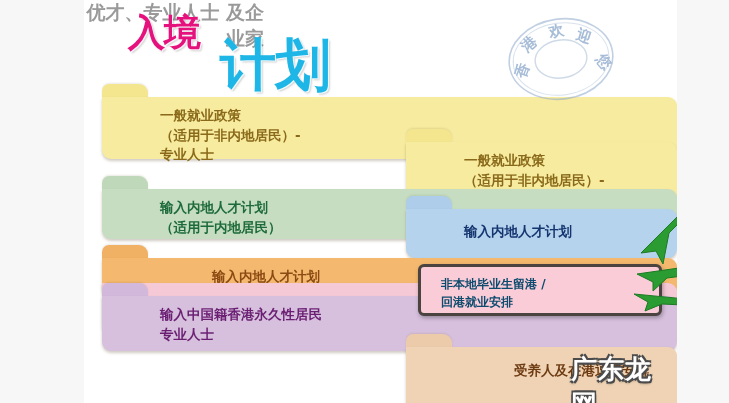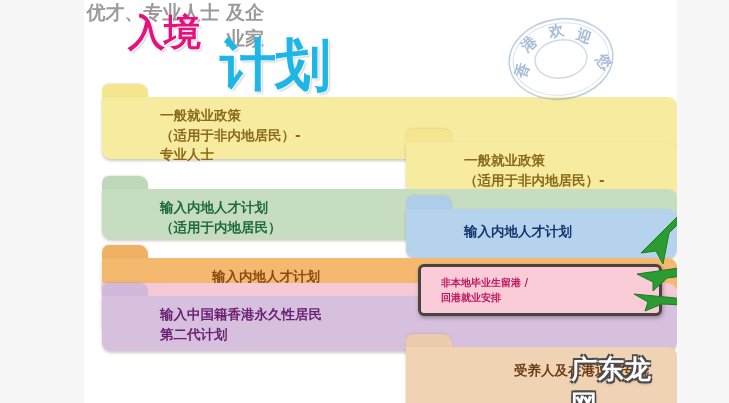--- a/index.html
+++ b/index.html
@@ -37,22 +37,22 @@
 
   
   .tabR .lip{left:0;width:46px;border-radius:7px 9px 0 0;}
   .tabR .body{border-radius:0 9px 9px 9px;}
   .tabR .txt{left:58px;top:9px;}
 
   
   #hilite{position:absolute;box-sizing:border-box;
         border:3px solid #4a4340;border-radius:6px;
         background:#f9ccd7;box-shadow:1px 2px 4px rgba(0,0,0,.3);}
-  #hilite .txt{position:absolute;left:20px;top:8px;font-size:10px;font-weight:bold;
-        line-height:1.5;white-space:pre-line;color:#be185d;}
+  #hilite .txt{position:absolute;left:20px;top:8px;font-size:12px;font-weight:bold;
+        line-height:1.5;white-space:pre-line;color:#0c4a6e;}
 
   
   #arrows{position:absolute;left:515px;top:190px;width:230px;height:135px;}
   #arrows svg{display:block;overflow:visible;}
 
   
   #wm{position:absolute;left:487px;top:352px;font-size:26px;font-weight:bold;
       color:#ffffff;letter-spacing:1px;
       text-shadow:-1.6px -1.6px 0 #4b4b4b, 1.6px -1.6px 0 #4b4b4b,
                   -1.6px 1.6px 0 #4b4b4b, 1.6px 1.6px 0 #4b4b4b,
@@ -102,21 +102,21 @@
       </div>
 
       <div style="position:absolute;left:18px;top:283px;width:575px;height:50px;
                   background:#f6c9d6;border-radius:0 9px 9px 9px;
                   box-shadow:0 2px 3px rgba(90,70,40,.22);"></div>
 
       <div class="tab tabL" style="left:18px;top:296px;width:575px;height:55px;">
         <div class="lip" style="background:#d2b8da;"></div>
         <div class="body" style="background:#d7c0de;"></div>
         <div class="txt" style="color:#6a1f72;top:9px;">输入中国籍香港永久性居民
-第二代计划</div>
+专业人士</div>
       </div>
 
       <div class="tab tabR" style="left:322px;top:347px;width:271px;height:56px;">
         <div class="lip" style="background:#ebcbaa;"></div>
         <div class="body" style="background:#efd3b4;border-radius:0 9px 0 0;"></div>
         <div class="txt" style="color:#6d3b12;top:14px;left:108px;">受养人及在港逗留安排</div>
       </div>
     </div>
 
     <div id="hilite" style="left:334px;top:264px;width:244px;height:52px;">

